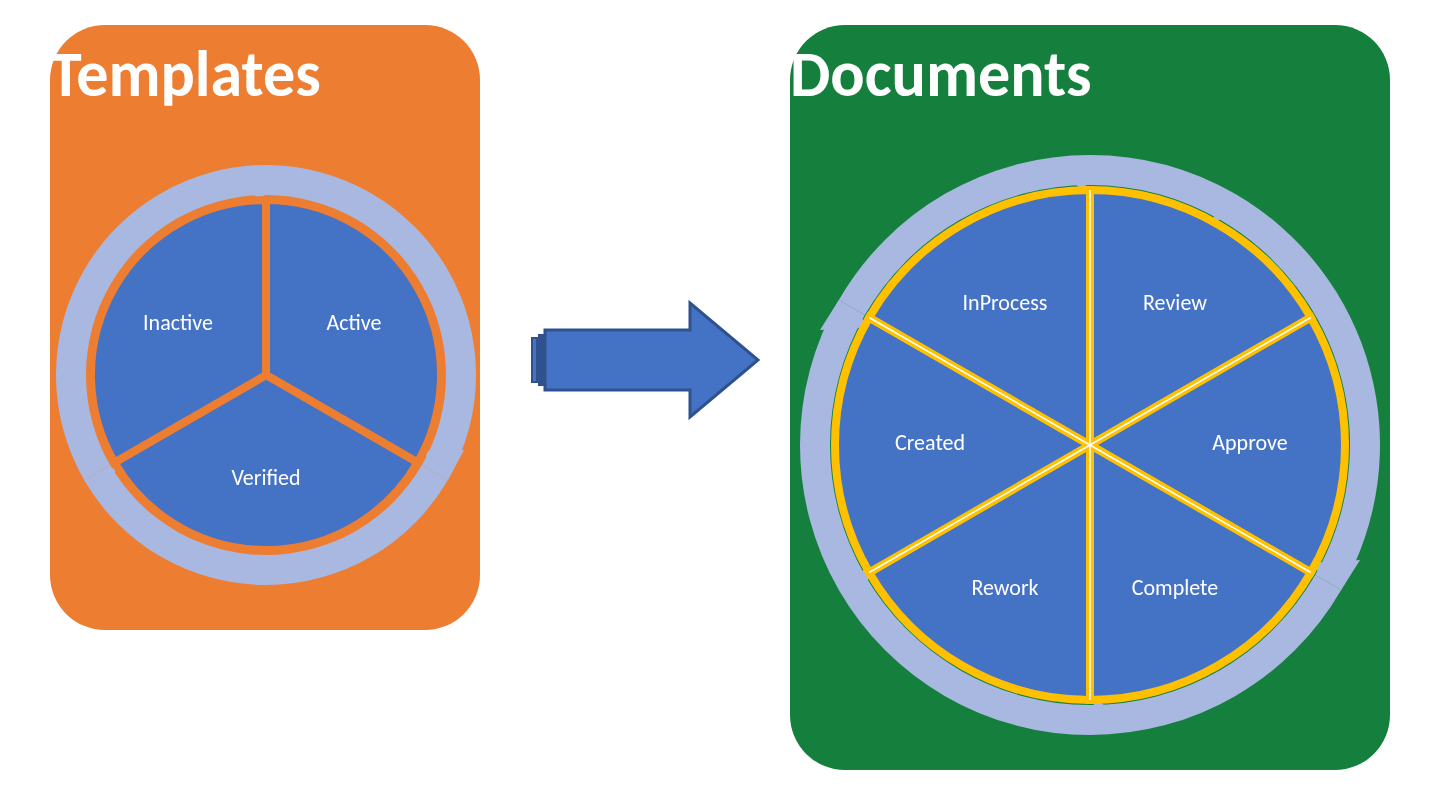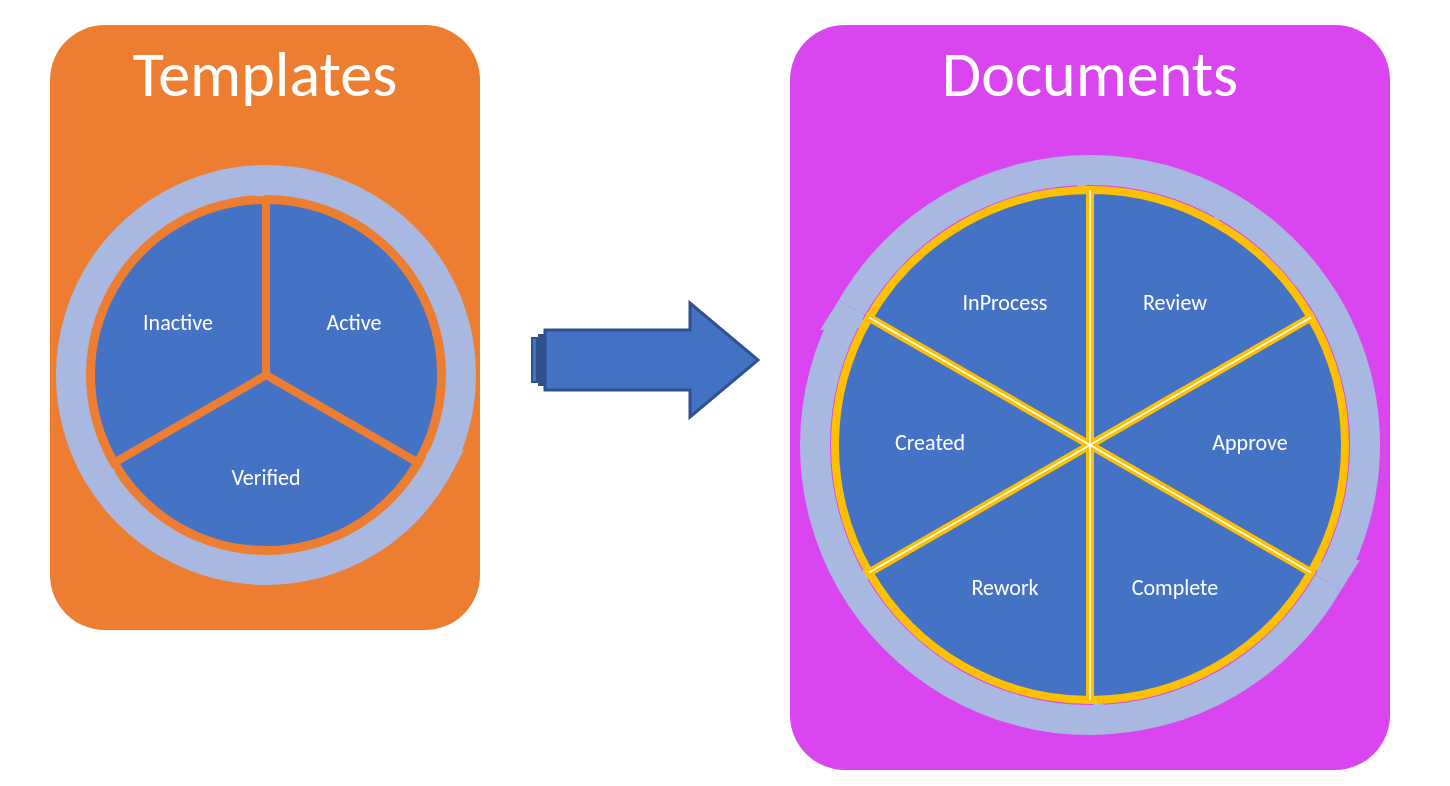--- a/index.html
+++ b/index.html
@@ -18,24 +18,24 @@
   }
   .panel {
     position: absolute;
     border-radius: 55px;
   }
   .panel-title {
     position: absolute;
     top: 10px;
     left: 0;
     right: 0;
-    text-align: center;
+    text-align: left;
     color: #ffffff;
     font-size: 64px;
-    font-weight: 400;
+    font-weight: 700;
   }
   .wheel {
     position: absolute;
   }
   .seg-label {
     fill: #ffffff;
     font-size: 22px;
     font-family: "Segoe UI", "Calibri", Arial, sans-serif;
     text-anchor: middle;
     dominant-baseline: middle;
@@ -87,21 +87,21 @@
   </div>
 
   <svg class="arrow-connector" width="240" height="140" style="left:530px; top:290px;" viewBox="0 0 240 140">
     <g>
       <polygon points="15,40 160,40 160,13 228,70 160,127 160,100 15,100" fill="#4472C4" stroke="#2F528F" stroke-width="3"></polygon>
       <rect x="8" y="44" width="6" height="52" fill="#2F528F"></rect>
       <rect x="2" y="48" width="5" height="44" fill="#4472C4" stroke="#2F528F" stroke-width="2"></rect>
     </g>
   </svg>
 
-  <div class="panel" style="left:790px; top:25px; width:600px; height:745px; background:#d946ef;">
+  <div class="panel" style="left:790px; top:25px; width:600px; height:745px; background:#15803d;">
     <div class="panel-title">Documents</div>
 
     <svg class="wheel" width="600" height="620" viewBox="0 0 600 620" style="left:0px; top:110px;">
       <g transform="translate(300,310)">
 
         <g>
 
           <path d="M 0 -290 A 290 290 0 0 1 145 -251.15
                    L 130 -225.17 A 260 260 0 0 0 0 -260 Z" fill="#A9B8E0"></path>
           <polygon points="145,-251.15 170,-230 120,-224" fill="#A9B8E0"></polygon>

